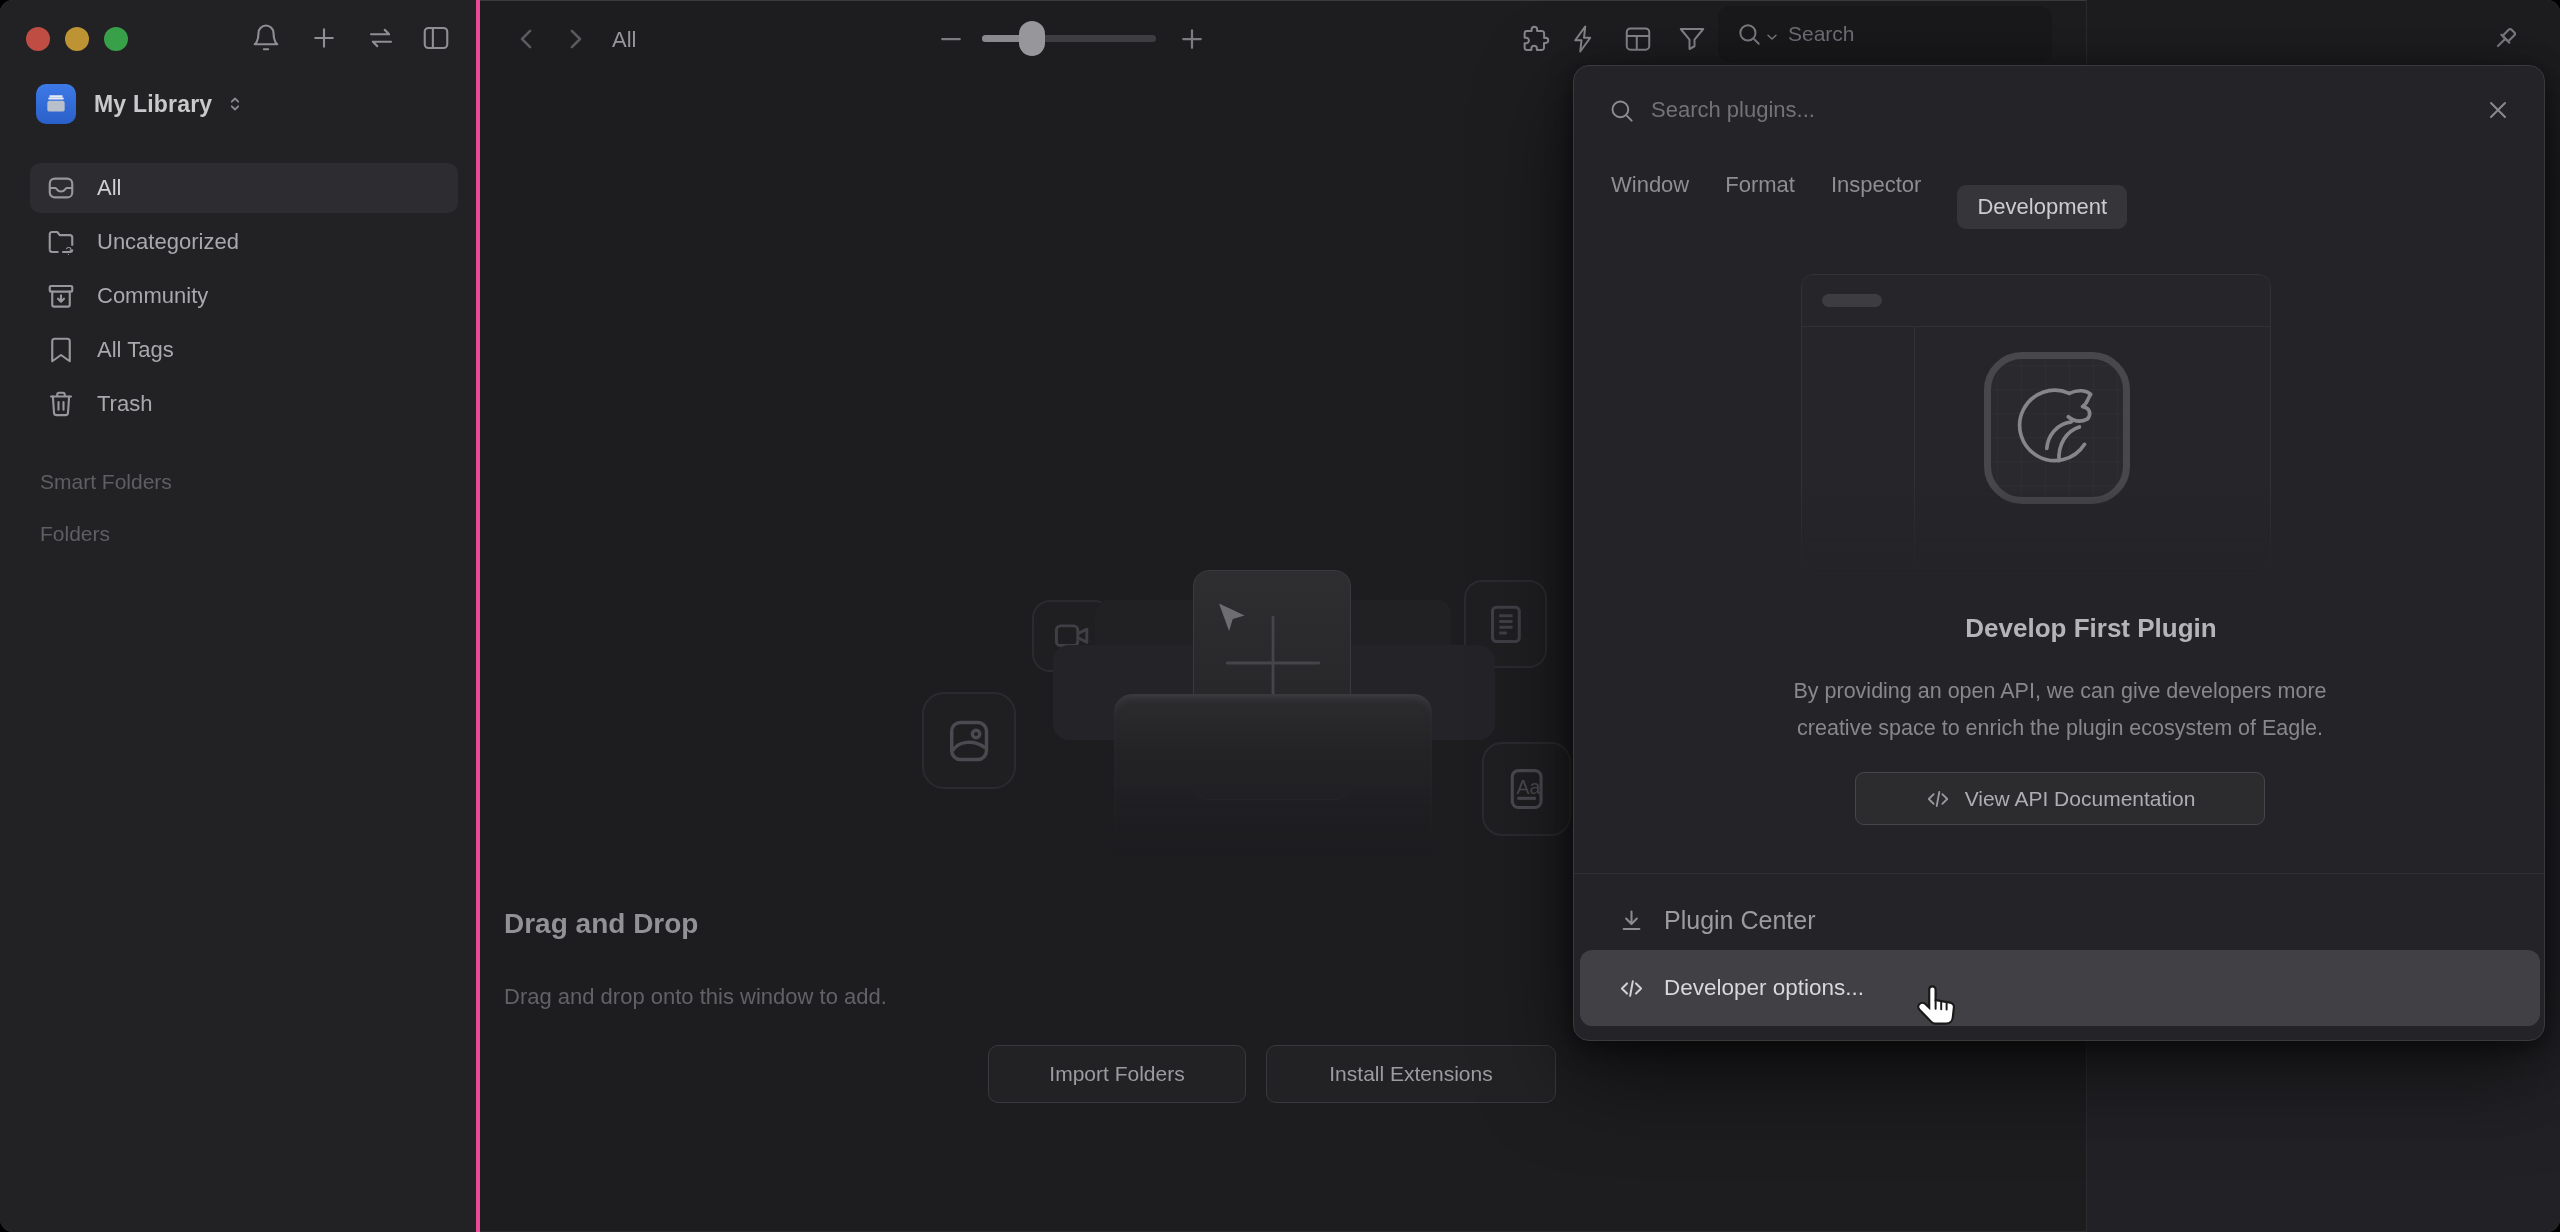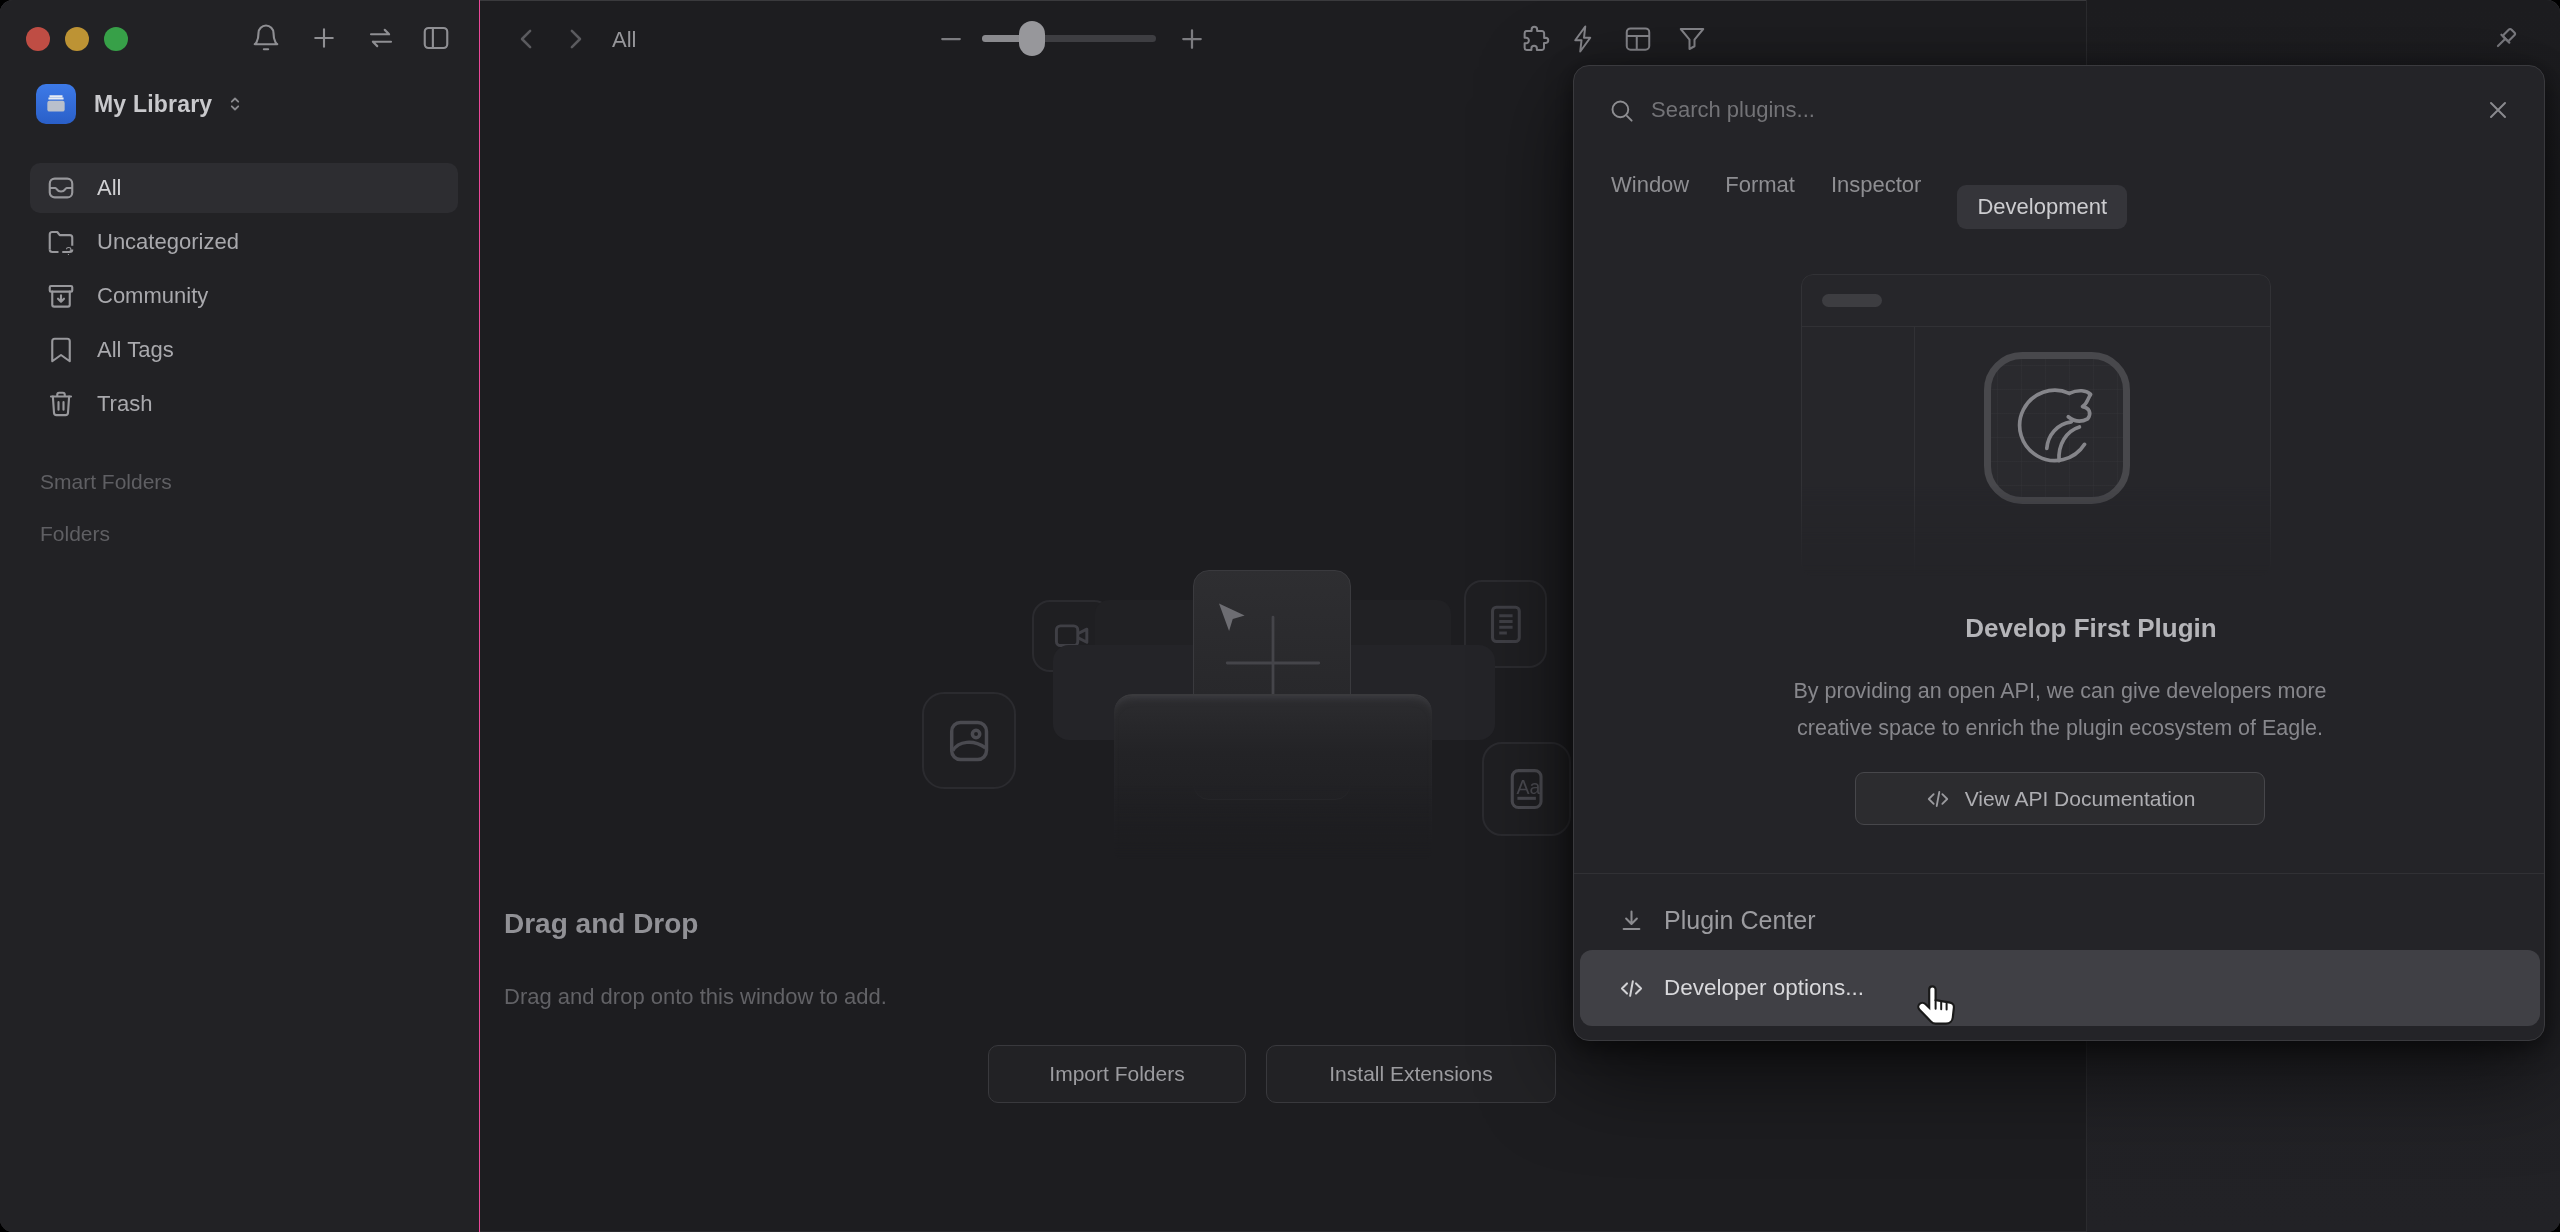--- a/index.html
+++ b/index.html
@@ -1,21 +1,21 @@
 <!DOCTYPE html>
 <html><head>
 <meta charset="utf-8">
 <style>
   * { margin:0; padding:0; box-sizing:border-box; }
   html,body { width:2560px; height:1232px; background:#000; font-family:"Liberation Sans", sans-serif; overflow:hidden; }
   .window { position:absolute; inset:0; background:#1d1d20; border-radius:13px; overflow:hidden;
             box-shadow: inset 0 1px 0 #3a3a3d, inset 0 0 0 1px #2a2a2d; }
 
   
-  .sidebar { position:absolute; left:0; top:0; width:480px; height:100%; background:#222225; border-right:1px solid #ec4899; }
+  .sidebar { position:absolute; left:0; top:0; width:480px; height:100%; background:#222225; border-right:4px solid #ec4899; }
   .tl { position:absolute; top:27px; width:24px; height:24px; border-radius:50%; }
   .tl.close{ left:26px; } .tl.min{ left:65px; } .tl.max{ left:104px; }
   .side-top-icon { position:absolute; top:23px; width:30px; height:30px; color:#8f8f93; }
   .icon svg, .side-top-icon svg { width:100%; height:100%; display:block; }
   .library-row { position:absolute; left:36px; top:84px; display:flex; align-items:center; }
   .library-badge { width:40px; height:40px; border-radius:10px; background:linear-gradient(180deg,#3d7ae8,#2a5fc8); display:flex; align-items:center; justify-content:center; }
   .library-badge svg{ width:26px; height:26px; }
   .library-name { margin-left:18px; font-size:23px; font-weight:700; color:#c9c9cc; letter-spacing:.2px; }
   .library-chevron { margin-left:12px; width:22px; height:22px; color:#8a8a8e; }
   .nav { position:absolute; left:30px; top:163px; width:428px; }
@@ -244,20 +244,34 @@
         <rect x="3" y="3.5" width="18" height="17" rx="3"></rect>
         <path d="M3 9.5h18M11 9.5V20.5"></path>
       </svg>
   </div>
   <div class="hicon tb-right" style="left:1677px">
     <svg viewBox="0 0 24 24" fill="none" stroke="currentColor" stroke-width="1.6" stroke-linejoin="round">
         <path d="M21 4H3l7 8.5V20l4-2.2V12.5z"></path>
       </svg>
   </div>
 
+  <div class="searchbox">
+    <span class="mag icon">
+      <svg viewBox="0 0 24 24" fill="none" stroke="currentColor" stroke-width="1.8" stroke-linecap="round">
+          <circle cx="11" cy="11" r="7"></circle>
+          <path d="M21 21l-4.2-4.2"></path>
+        </svg>
+    </span>
+    <span class="chev icon">
+      <svg viewBox="0 0 24 24" fill="none" stroke="currentColor" stroke-width="2.2" stroke-linecap="round" stroke-linejoin="round">
+          <path d="M6 9.5 12 15l6-5.5"></path>
+        </svg>
+    </span>
+    <input placeholder="Search" style="">
+  </div>
 
   <div class="right-panel"></div>
   <div class="pin icon">
     <svg viewBox="0 0 24 24" fill="none" stroke="currentColor" stroke-width="1.7" stroke-linecap="round" stroke-linejoin="round">
         <g transform="rotate(45 12 12)">
           <rect x="8.8" y="3" width="6.4" height="8.6" rx="1.6"></rect>
           <path d="M7.5 11.6h9M12 11.6V20"></path>
         </g>
       </svg>
   </div>

